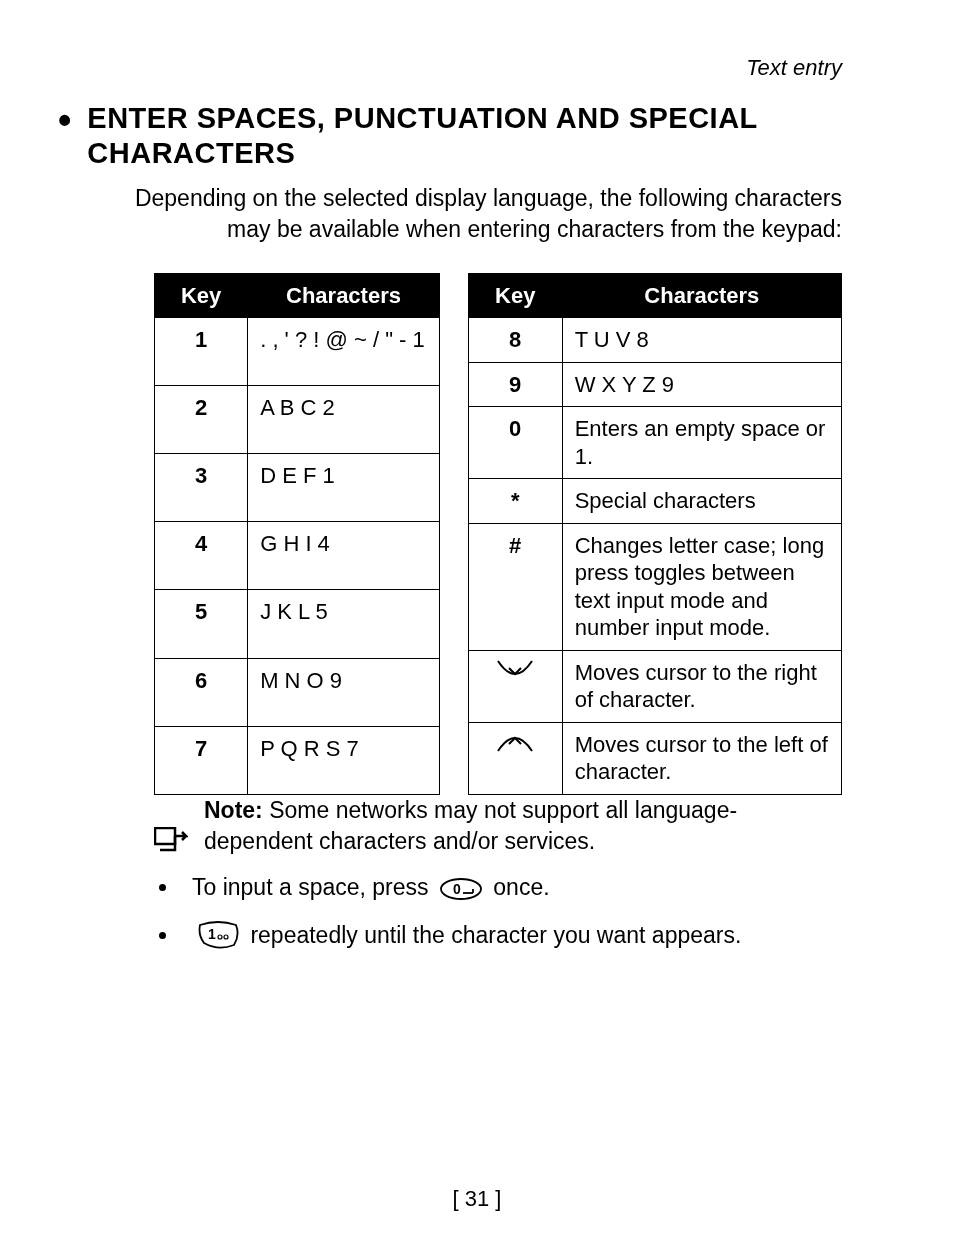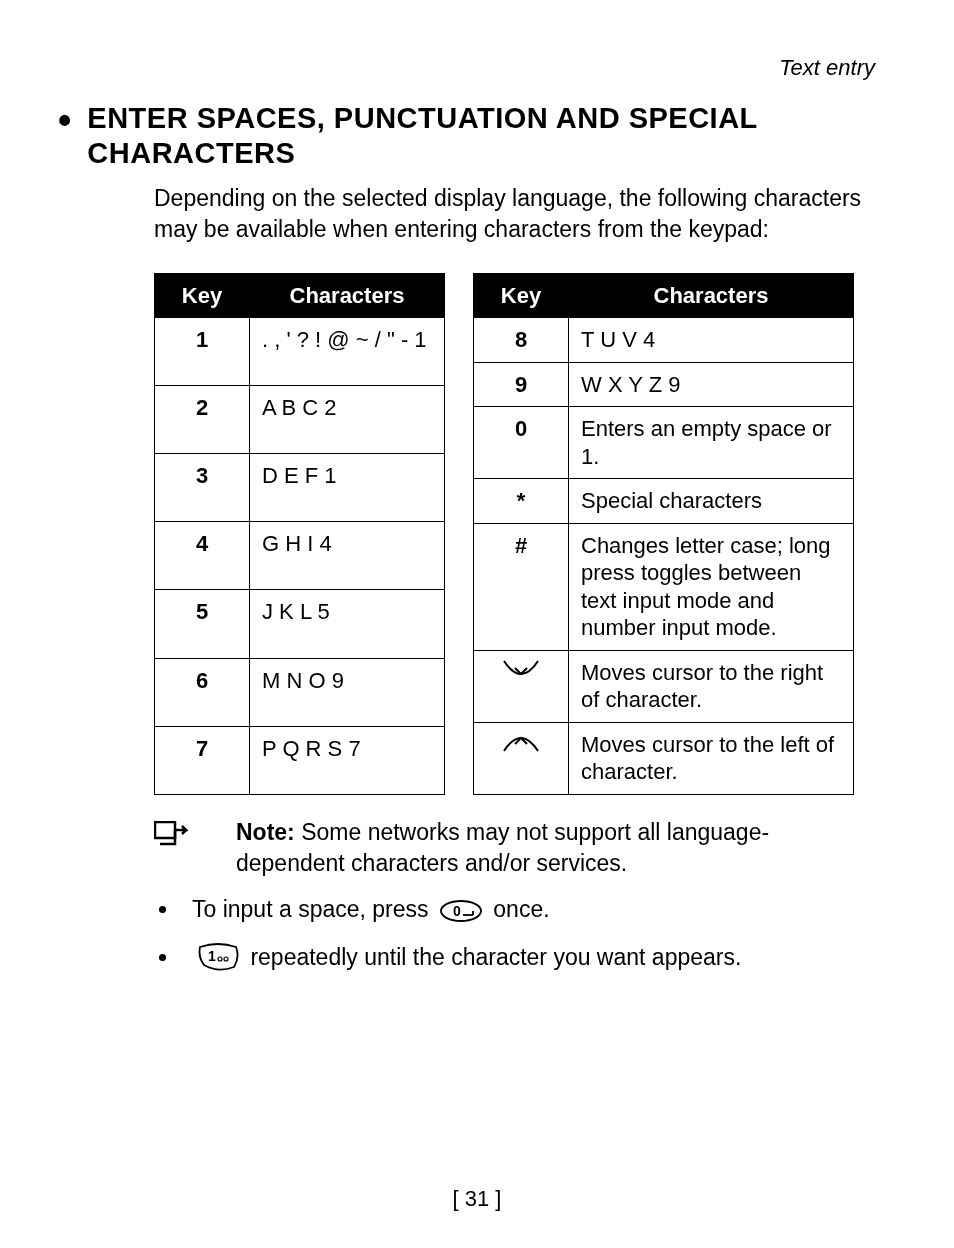--- a/index.html
+++ b/index.html
@@ -6,21 +6,21 @@
   html, body { margin: 0; padding: 0; }
   body {
     width: 954px;
     height: 1248px;
     font-family: "Arial Narrow", Arial, Helvetica, sans-serif;
     color: #000;
     position: relative;
     box-sizing: border-box;
   }
   .page {
-    padding: 55px 79px 0 94px;
+    padding: 55px 112px 0 94px;
     box-sizing: border-box;
   }
   .running-head {
     text-align: right;
     font-style: italic;
     font-size: 22px;
     margin-bottom: 20px;
   }
   .section-title {
     display: flex;
@@ -37,29 +37,28 @@
   h1 {
     font-size: 29px;
     font-weight: bold;
     margin: 0;
     line-height: 1.2;
     letter-spacing: 0.5px;
   }
   .intro {
     font-size: 23px;
     line-height: 1.35;
-    margin-left: 60px;
     margin-bottom: 28px;
     font-stretch: condensed;
+    text-align: right;
   }
   .tables {
     display: flex;
     gap: 28px;
     margin-left: 60px;
-    margin-bottom: 22px;
   }
   table {
     border-collapse: collapse;
   }
   th, td {
     border: 1px solid #000;
     padding: 8px 12px;
     font-size: 22px;
     vertical-align: top;
     line-height: 1.25;
@@ -73,24 +72,23 @@
   }
   td.key {
     text-align: center;
     font-weight: bold;
     width: 70px;
   }
   .tbl-left td.chars { width: 170px; }
   .tbl-right td.chars { width: 260px; }
   .note-row {
     display: flex;
-    align-items: flex-start;
+    align-items: flex-end;
     margin-left: 60px;
     margin-bottom: 14px;
-    gap: 32px;
   }
   .note-icon {
     flex: 0 0 auto;
     margin-right: 16px;
     margin-top: 4px;
   }
   .note-text {
     font-size: 23px;
     line-height: 1.35;
     font-stretch: condensed;
@@ -174,21 +172,21 @@
     <table class="tbl-right">
       <thead>
         <tr>
           <th>Key</th>
           <th>Characters</th>
         </tr>
       </thead>
       <tbody>
         <tr>
             <td class="key">8</td>
-            <td class="chars">T U V 4</td>
+            <td class="chars">T U V 8</td>
           </tr>
         <tr>
             <td class="key">9</td>
             <td class="chars">W X Y Z 9</td>
           </tr>
         <tr>
             <td class="key">0</td>
             <td class="chars">Enters an empty space or 1.</td>
           </tr>
         <tr>

